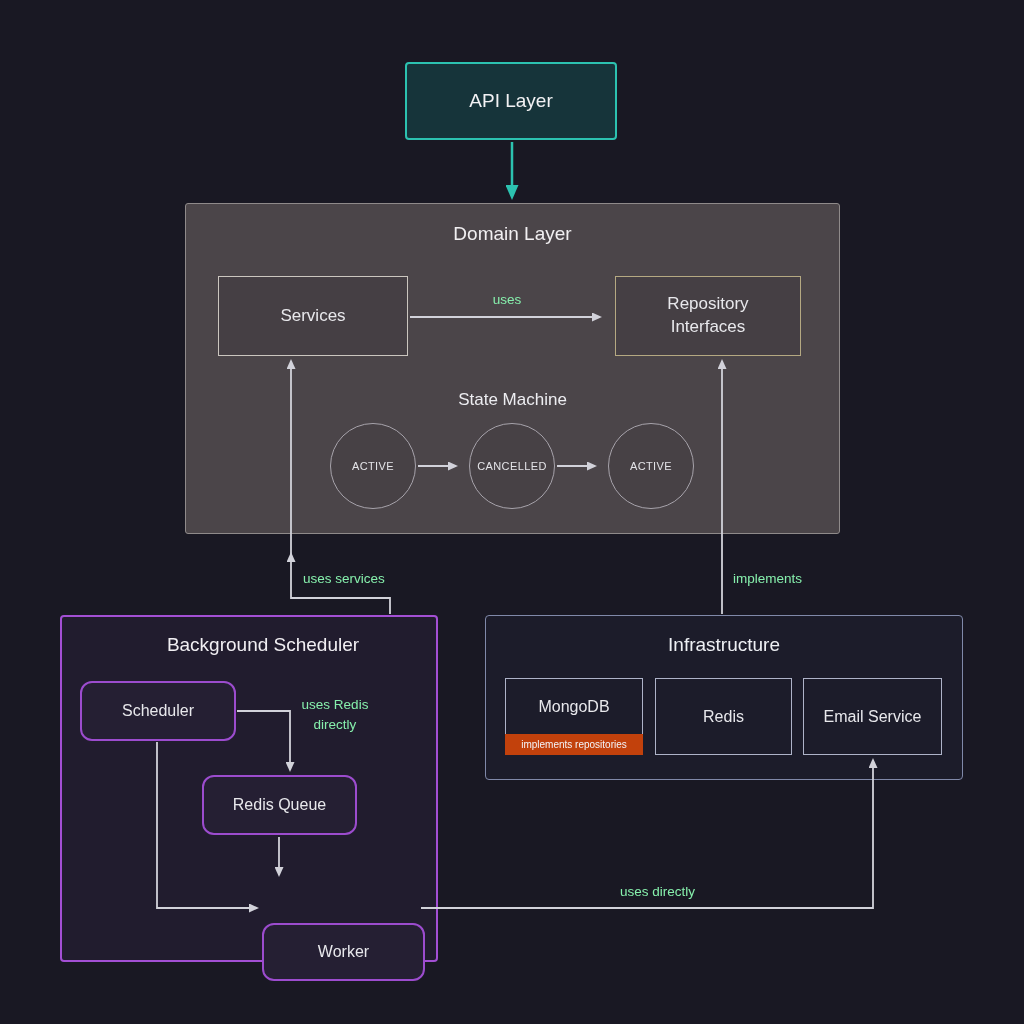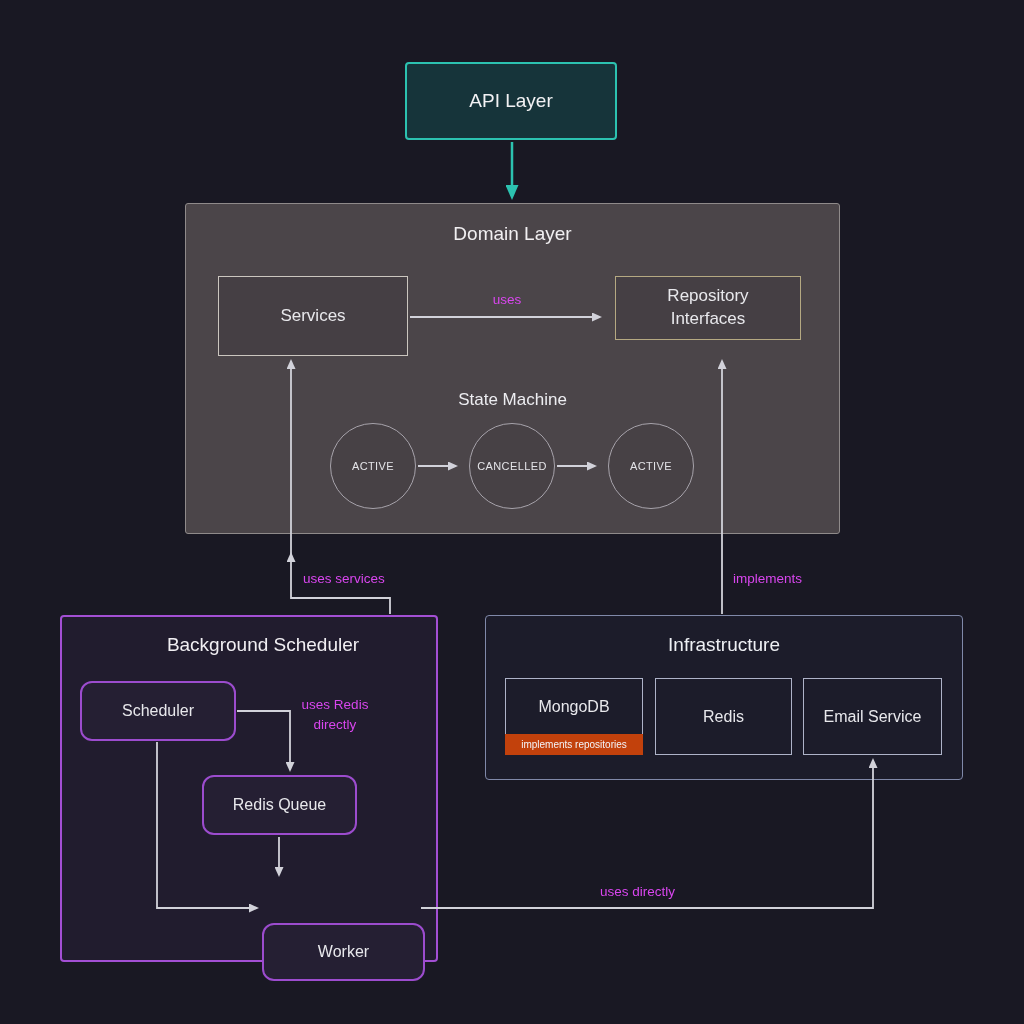--- a/index.html
+++ b/index.html
@@ -23,21 +23,21 @@
     background:#16343a; border:2px solid #2cc2b0; border-radius:4px;
     font-size:19px; color:#f2f2f4; z-index:2; }
   
   .domain-box { left:185px; top:203px; width:655px; height:331px;
     background:#4b4549; border:1px solid #8f8a8a; border-radius:3px; z-index:1; }
   .domain-title { left:185px; top:223px; width:655px; text-align:center;
     font-size:19px; color:#f1eff1; z-index:2; }
   .services-box { left:218px; top:276px; width:190px; height:80px;
     border:1.5px solid #cbc6bf; background:rgba(20,19,26,0.10);
     font-size:17px; z-index:2; }
-  .repo-box { left:615px; top:276px; width:186px; height:64px;
+  .repo-box { left:615px; top:276px; width:186px; height:80px;
     border:1.5px solid #b5a982; background:rgba(20,19,26,0.10);
     font-size:17px; line-height:1.35; padding:0 20px; z-index:2; }
   .state-title { left:185px; top:390px; width:655px; text-align:center;
     font-size:17px; color:#ededf1; z-index:2; }
   .state-circle { width:86px; height:86px; border-radius:50%;
     border:1.5px solid #a7a3ab; background:rgba(18,18,24,0.06);
     font-size:11px; letter-spacing:0.4px; color:#e4e4e8; z-index:2; }
   
   .bgsched-box { left:60px; top:615px; width:378px; height:347px;
     border:2px solid #a34fd4; background:#211c2e; border-radius:4px; z-index:1; }
@@ -55,26 +55,26 @@
     font-size:19px; color:#eef0f4; z-index:2; }
   .ibox { border:1.5px solid #aeb3c8; background:rgba(30,30,44,0.3);
     font-size:16px; z-index:2; }
   .mongo-box { left:505px; top:678px; width:138px; height:58px; }
   .mongo-badge { left:505px; top:734px; width:138px; height:21px;
     background:#c2410c; color:#f3f4f8; font-size:10px;
     display:flex; align-items:center; justify-content:center; z-index:2; }
   .redis-box { left:655px; top:678px; width:137px; height:77px; }
   .email-box { left:803px; top:678px; width:139px; height:77px; }
   
-  .edge-label { position:absolute; font-size:13.5px; color:#d946ef; z-index:6; }
+  .edge-label { position:absolute; font-size:13.5px; color:#86efac; z-index:6; }
   .lbl-uses { left:407px; top:292px; width:200px; text-align:center; }
   .lbl-uses-services { left:303px; top:571px; }
   .lbl-implements { left:733px; top:571px; }
   .lbl-uses-redis { left:294px; top:695px; width:82px; text-align:center; line-height:1.45; }
-  .lbl-uses-directly { left:580px; top:884px; width:115px; text-align:center; }
+  .lbl-uses-directly { left:580px; top:884px; width:115px; text-align:right; }
   
   #arrows { position:absolute; left:0; top:0; z-index:5; pointer-events:none; }
 </style>
 </head>
 <body>
 
 <div id="stage">
 
   <div class="node api-box">API Layer</div>
 

